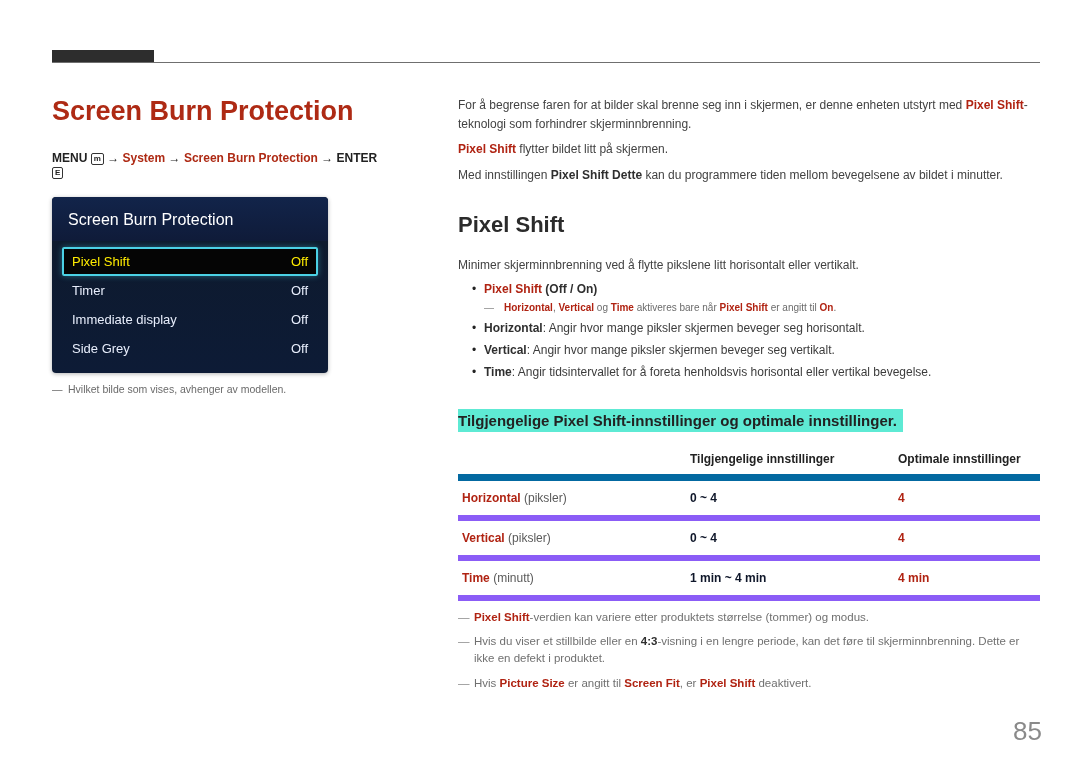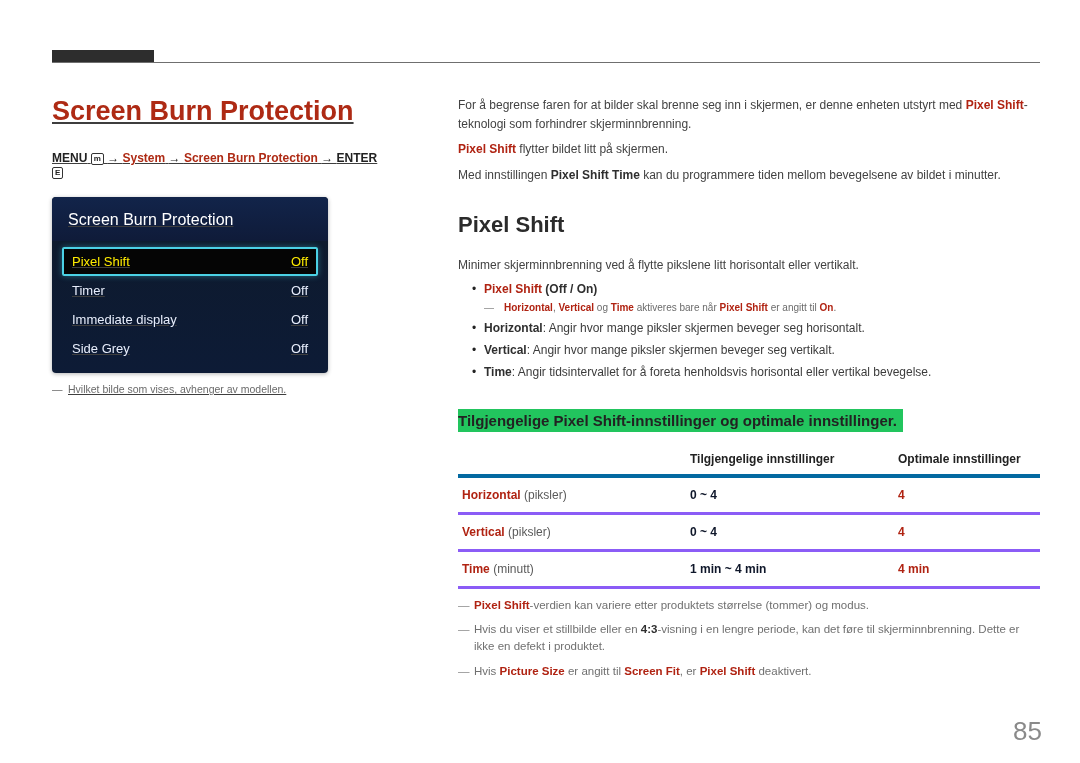--- a/index.html
+++ b/index.html
@@ -18,21 +18,21 @@
   }
   .top-rule-tab {
     position: absolute; top: 50px; left: 52px; width: 102px; height: 13px;
     background: #2d2d2d;
   }
   .main {
     position: absolute; top: 96px; left: 52px; right: 40px; bottom: 30px;
     display: flex;
     gap: 76px;
   }
-  .col-left { width: 330px; flex-shrink: 0; text-decoration: underline; }
+  .col-left { width: 330px; flex-shrink: 0; }
   .col-right { flex: 1; }
 
   .h1 {
     font-size: 27px; font-weight: 700; color: #ae2a14;
     margin: 0 0 24px 0;
   }
   .h2 {
     font-size: 22px; font-weight: 700; color: #2b2b2b;
     margin: 0 0 18px 0;
   }
@@ -87,32 +87,32 @@
   .boldish { font-weight: 600; color:#2f2f2f; }
   ul.bullets { list-style: none; padding: 0; margin: 6px 0 14px 0; }
   ul.bullets > li { position: relative; padding-left: 26px; font-size: 12px; color: #3c3c3c; margin-bottom: 8px;}
   ul.bullets > li::before { content: "•"; position: absolute; left: 14px; color:#222; }
   ul.bullets ul { list-style:none; padding:0; margin:6px 0 0 0;}
   ul.bullets ul li { position:relative; padding-left: 20px; font-size:10px; color:#6b6b6b; margin-bottom:4px;}
   ul.bullets ul li::before { content:"―"; position:absolute; left:0; color:#8b8b8b;}
 
   .sect-highlight {
     display: inline-block;
-    background: #22c55e;
+    background: #5eead4;
     color: #222;
     font-size: 15px; font-weight: 700;
     padding: 3px 6px 3px 0;
     margin: 16px 0 12px 0;
   }
 
   table.settings {
     width: 100%; border-collapse: collapse; font-size: 12px;
   }
-  table.settings th { text-align:left; font-weight:700; color:#222; padding:8px 4px; border-bottom:4px solid #0369a1;}
-  table.settings td { padding:10px 4px; border-bottom:3px solid #8b5cf6; }
+  table.settings th { text-align:left; font-weight:700; color:#222; padding:8px 4px; border-bottom:7px solid #0369a1;}
+  table.settings td { padding:10px 4px; border-bottom:6px solid #8b5cf6; }
   table.settings td.lbl .param { color:#b02312; font-weight:600;}
   table.settings td.lbl .unit { color:#5a5a5a; }
   table.settings td.range { color:#0f172a; font-weight:600; }
   table.settings td.opt { color:#b02312; font-weight:600; }
   table.settings th:first-child { width: 220px;}
   table.settings th:nth-child(2){ width:200px;}
 
   .notes { margin-top: 8px; }
   .notes .line { position:relative; padding-left:16px; font-size:11.5px; color:#707070; line-height:1.5; margin-bottom:7px;}
   .notes .line::before{ content:"―"; position:absolute; left:0; color:#8a8a8a;}
@@ -171,21 +171,21 @@
     </div>
 
     <div class="col-right">
       <p class="para">
         <span>For å begrense faren for at bilder skal brenne seg inn i skjermen, er denne enheten utstyrt med </span><span class="red">Pixel Shift</span><span>-teknologi som forhindrer skjerminnbrenning.</span>
       </p>
       <p class="para">
         <span class="red">Pixel Shift</span><span> flytter bildet litt på skjermen.</span>
       </p>
       <p class="para" style="margin-bottom:28px;">
-        <span>Med innstillingen </span><span class="boldish">Pixel Shift Time</span><span> kan du programmere tiden mellom bevegelsene av bildet i minutter.</span>
+        <span>Med innstillingen </span><span class="boldish">Pixel Shift Dette</span><span> kan du programmere tiden mellom bevegelsene av bildet i minutter.</span>
       </p>
 
       <h2 class="h2">Pixel Shift</h2>
       <p class="para">Minimer skjerminnbrenning ved å flytte pikslene litt horisontalt eller vertikalt.</p>
 
       <ul class="bullets">
         <li>
           <span class="red">Pixel Shift</span>
           <span> </span><span class="boldish">(Off / On)</span>
           <ul>

